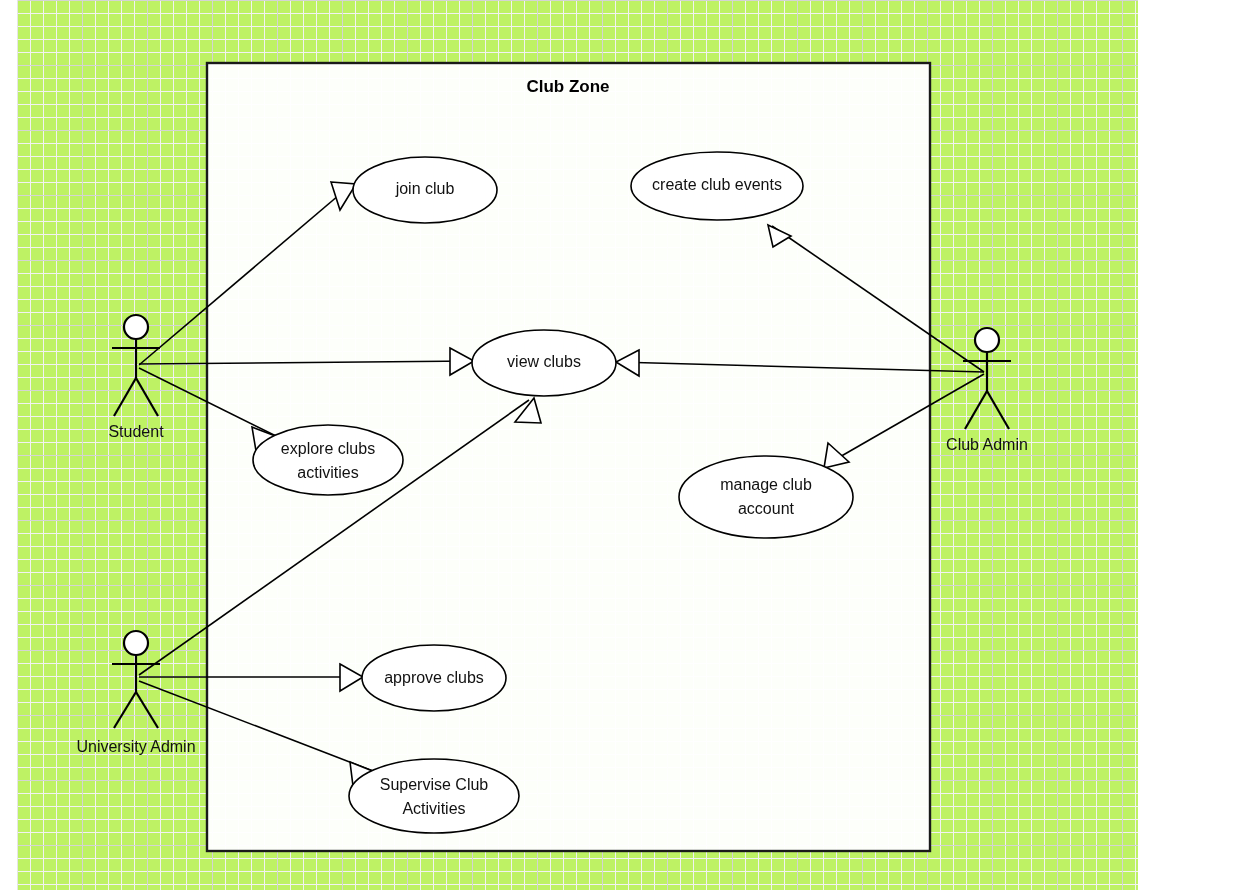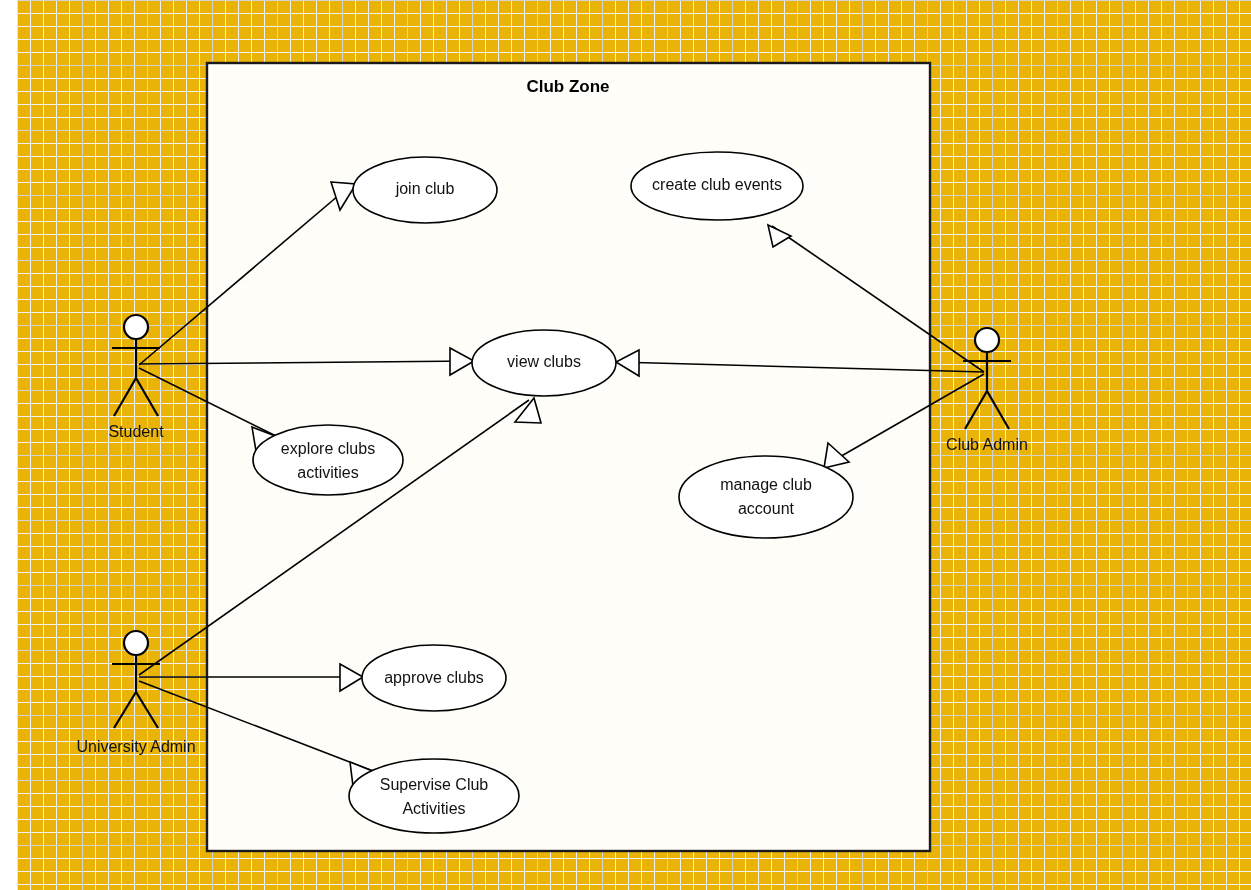--- a/index.html
+++ b/index.html
@@ -5,24 +5,24 @@
   html, body {
     margin: 0;
     padding: 0;
     background: #ffffff;
   }
   body {
     font-family: "Liberation Sans", sans-serif;
   }
   #canvas {
     position: relative;
-    width: 1251px;
+    width: 1138px;
     height: 890px;
     overflow: hidden;
-    background: #eab308;
+    background: #bef264;
     text-decoration: underline;
   }
   
   #grid-background {
     position: absolute;
     left: 17px;
     top: 0;
     width: 1234px;
     height: 890px;
     background-image:

